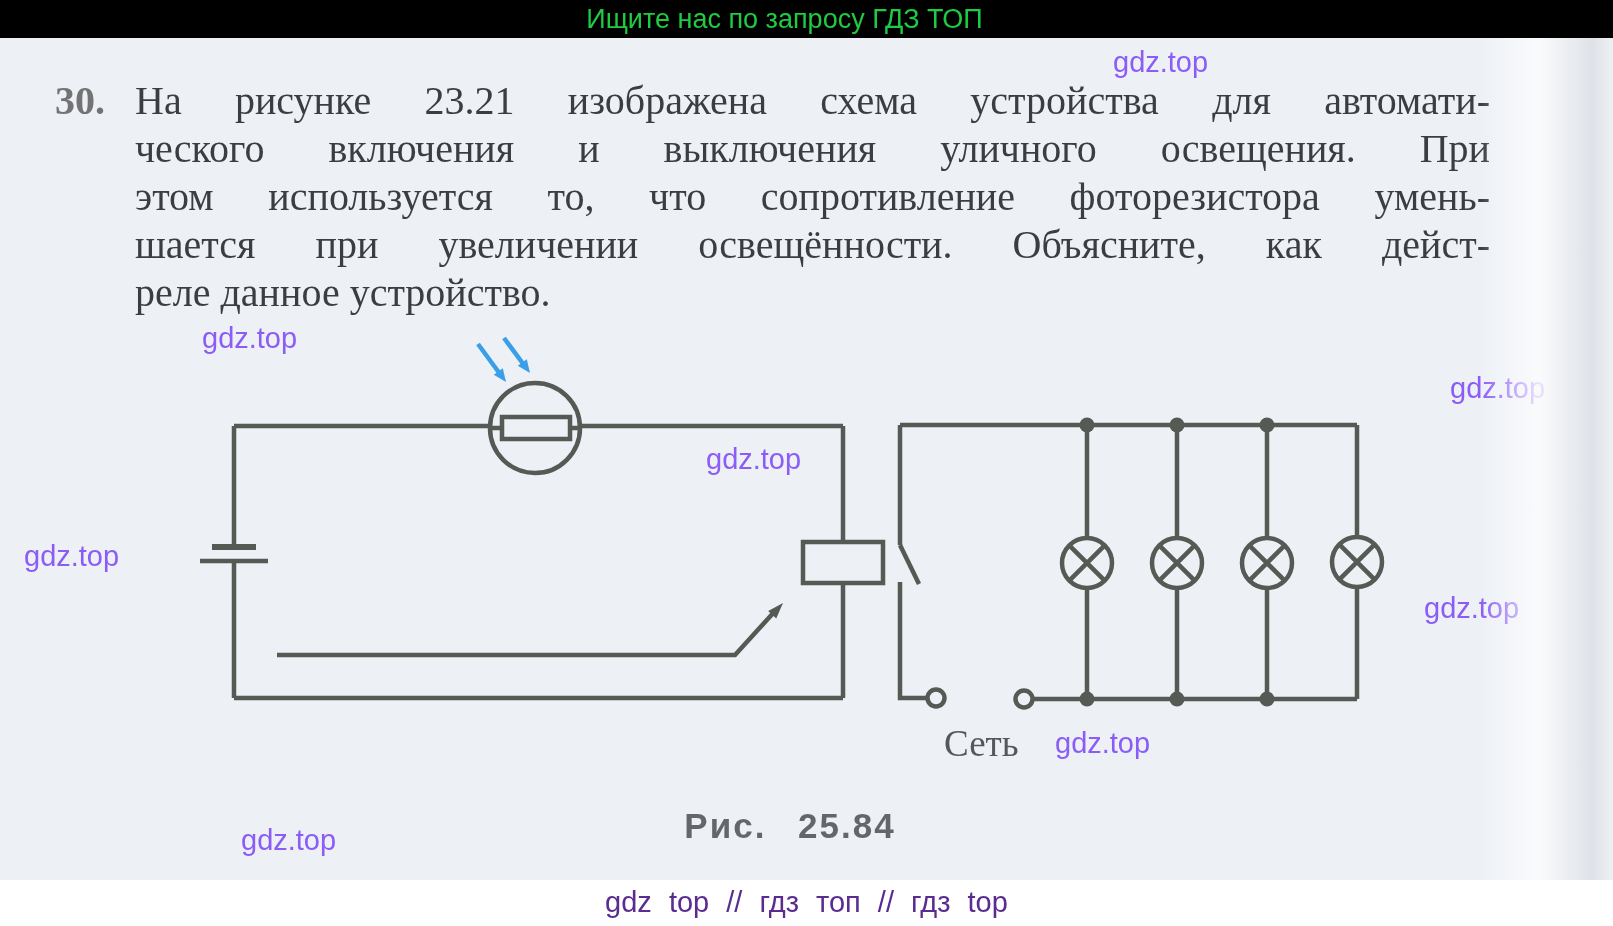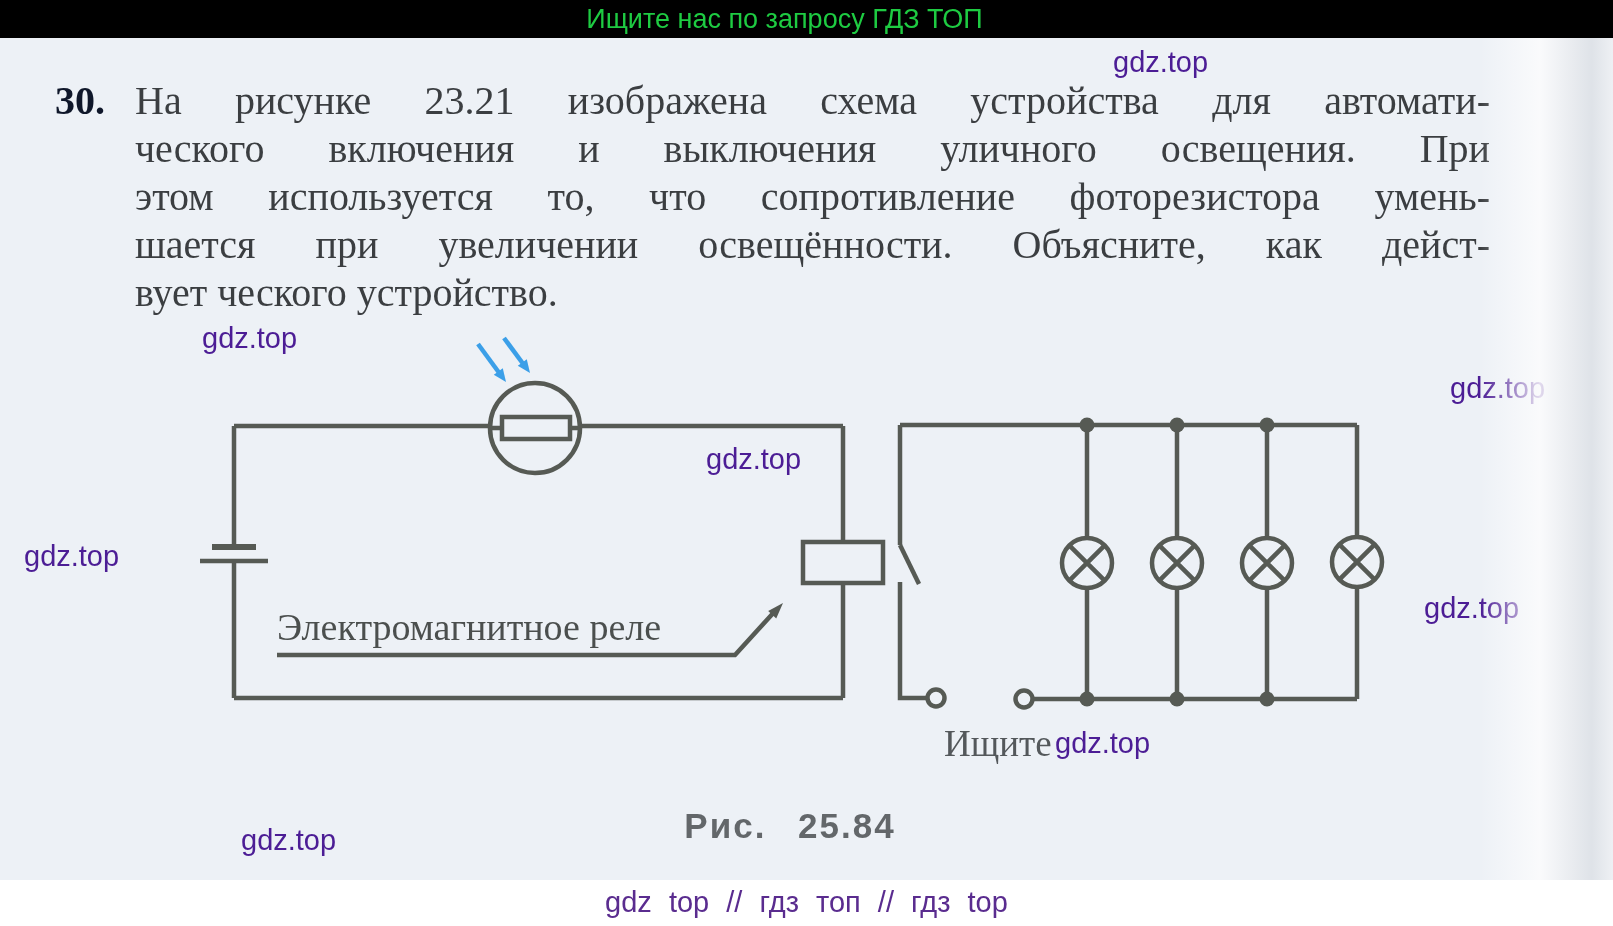--- a/index.html
+++ b/index.html
@@ -9,37 +9,37 @@
   .header-bar{position:absolute;left:0;top:0;width:1613px;height:38px;background:#000000;}
   .header-bar .htext{display:block;text-align:center;line-height:38px;font-family:"Liberation Sans","DejaVu Sans",sans-serif;
     font-size:27px;color:#1ecb42;transform:translateX(-22px);}
 
   
   .page{position:absolute;left:0;top:38px;width:1613px;height:842px;background:#edf1f6;}
   .page-edge{position:absolute;left:1480px;top:0;width:133px;height:842px;pointer-events:none;
     background:linear-gradient(90deg, rgba(255,255,255,0) 0%, rgba(252,252,253,0.85) 45%, rgba(205,209,215,0.45) 84%, rgba(238,240,243,0.75) 100%);}
 
   
-  .p-num{position:absolute;left:55px;top:39px;width:80px;font-size:40px;font-weight:bold;color:#0f172a;}
+  .p-num{position:absolute;left:55px;top:39px;width:80px;font-size:40px;font-weight:bold;color:#737373;}
   .p-line{position:absolute;left:135px;width:1355px;font-size:40px;color:#3b3e41;
     text-align:justify;text-align-last:justify;white-space:normal;}
   .p-line.last{text-align:left;text-align-last:left;}
   .l1{top:39px;} .l2{top:87px;} .l3{top:135px;} .l4{top:183px;} .l5{top:231px;}
 
   
   .fig-label{position:absolute;color:#4b4f4e;white-space:nowrap;}
   .photoresistor-label{left:583px;top:330px;font-size:38px;}
   .relay-label{left:277px;top:567px;font-size:38px;}
   .mains-label{left:944px;top:684px;font-size:37px;color:#54585b;}
   .fig-caption{position:absolute;left:640px;top:768px;width:300px;text-align:center;
     font-family:"Liberation Sans","DejaVu Sans",sans-serif;font-weight:bold;font-size:35px;color:#63676a;
     letter-spacing:2px;word-spacing:20px;}
 
   
-  .wm{position:absolute;font-family:"Liberation Sans","DejaVu Sans",sans-serif;font-size:29px;color:#4c1d95;white-space:nowrap;}
+  .wm{position:absolute;font-family:"Liberation Sans","DejaVu Sans",sans-serif;font-size:29px;color:#8b5cf6;white-space:nowrap;}
   .wm1{left:1113px;top:8px;}
   .wm2{left:202px;top:284px;}
   .wm3{left:706px;top:405px;}
   .wm4{left:24px;top:502px;}
   .wm5{left:1450px;top:334px;}
   .wm6{left:1424px;top:554px;}
   .wm7{left:1055px;top:689px;}
   .wm8{left:241px;top:786px;}
 
   
@@ -59,21 +59,21 @@
     <span class="htext">Ищите нас по запросу ГДЗ ТОП</span>
   </div>
 
   <div class="page">
 
     <span class="p-num">30.</span>
     <div class="p-line l1">На рисунке 23.21 изображена схема устройства для автомати-</div>
     <div class="p-line l2">ческого включения и выключения уличного освещения. При</div>
     <div class="p-line l3">этом используется то, что сопротивление фоторезистора умень-</div>
     <div class="p-line l4">шается при увеличении освещённости. Объясните, как дейст-</div>
-    <div class="p-line l5 last">вует ческого устройство.</div>
+    <div class="p-line l5 last">реле данное устройство.</div>
 
     <svg class="circuit-svg" viewBox="0 0 1613 842" xmlns="http://www.w3.org/2000/svg">
 
       <g stroke="#565a54" stroke-width="4.5" fill="none">
 
         <g>
           <path d="M234 388 H843"></path>
           <path d="M234 388 V509 M234 523 V660"></path>
           <path d="M234 660 H843"></path>
           <path d="M843 388 V660"></path>
@@ -146,22 +146,21 @@
             <circle cx="1177" cy="387" r="7.5"></circle>
             <circle cx="1267" cy="387" r="7.5"></circle>
             <circle cx="1087" cy="661" r="7.5"></circle>
             <circle cx="1177" cy="661" r="7.5"></circle>
             <circle cx="1267" cy="661" r="7.5"></circle>
           </g>
         </g>
       </g>
     </svg>
 
-    <div class="fig-label relay-label">Электромагнитное реле</div>
-    <div class="fig-label mains-label">Ищите</div>
+    <div class="fig-label mains-label">Сеть</div>
     <div class="fig-caption">Рис. 25.84</div>
 
     <div class="wm wm1">gdz.top</div>
     <div class="wm wm2">gdz.top</div>
     <div class="wm wm3">gdz.top</div>
     <div class="wm wm4">gdz.top</div>
     <div class="wm wm5">gdz.top</div>
     <div class="wm wm6">gdz.top</div>
     <div class="wm wm7">gdz.top</div>
     <div class="wm wm8">gdz.top</div>

